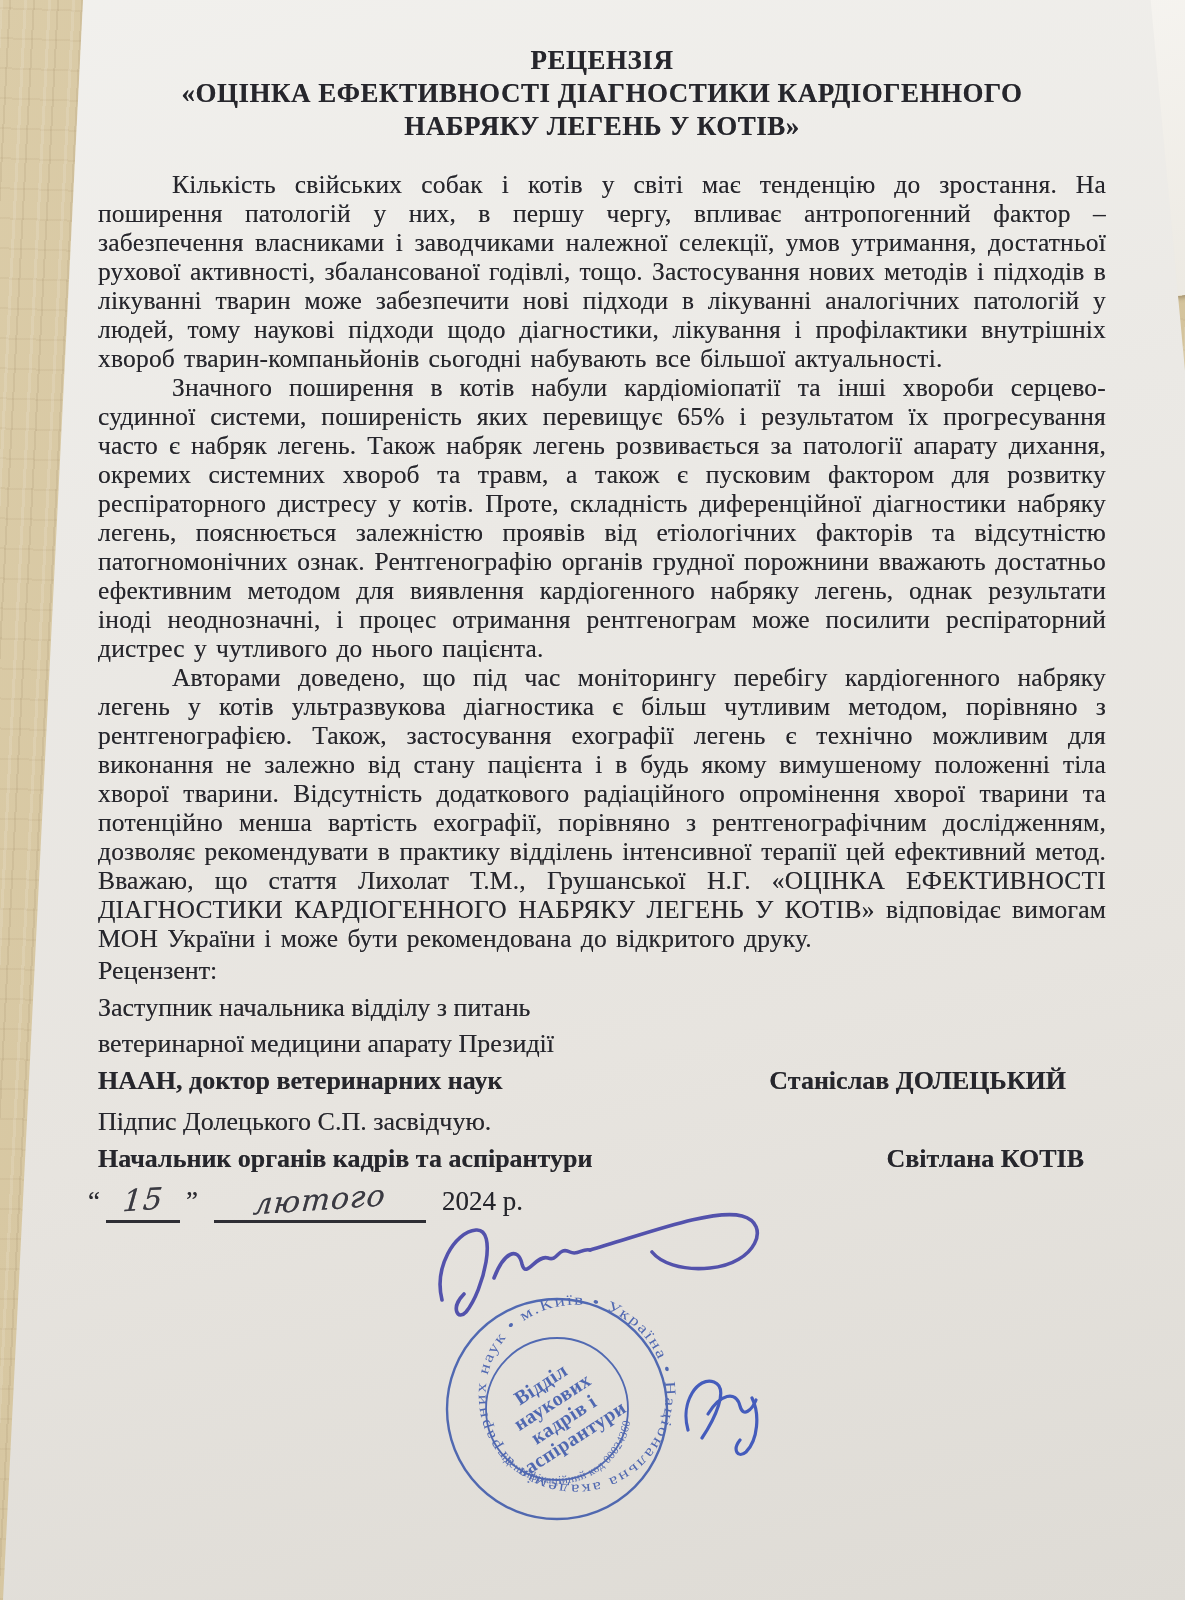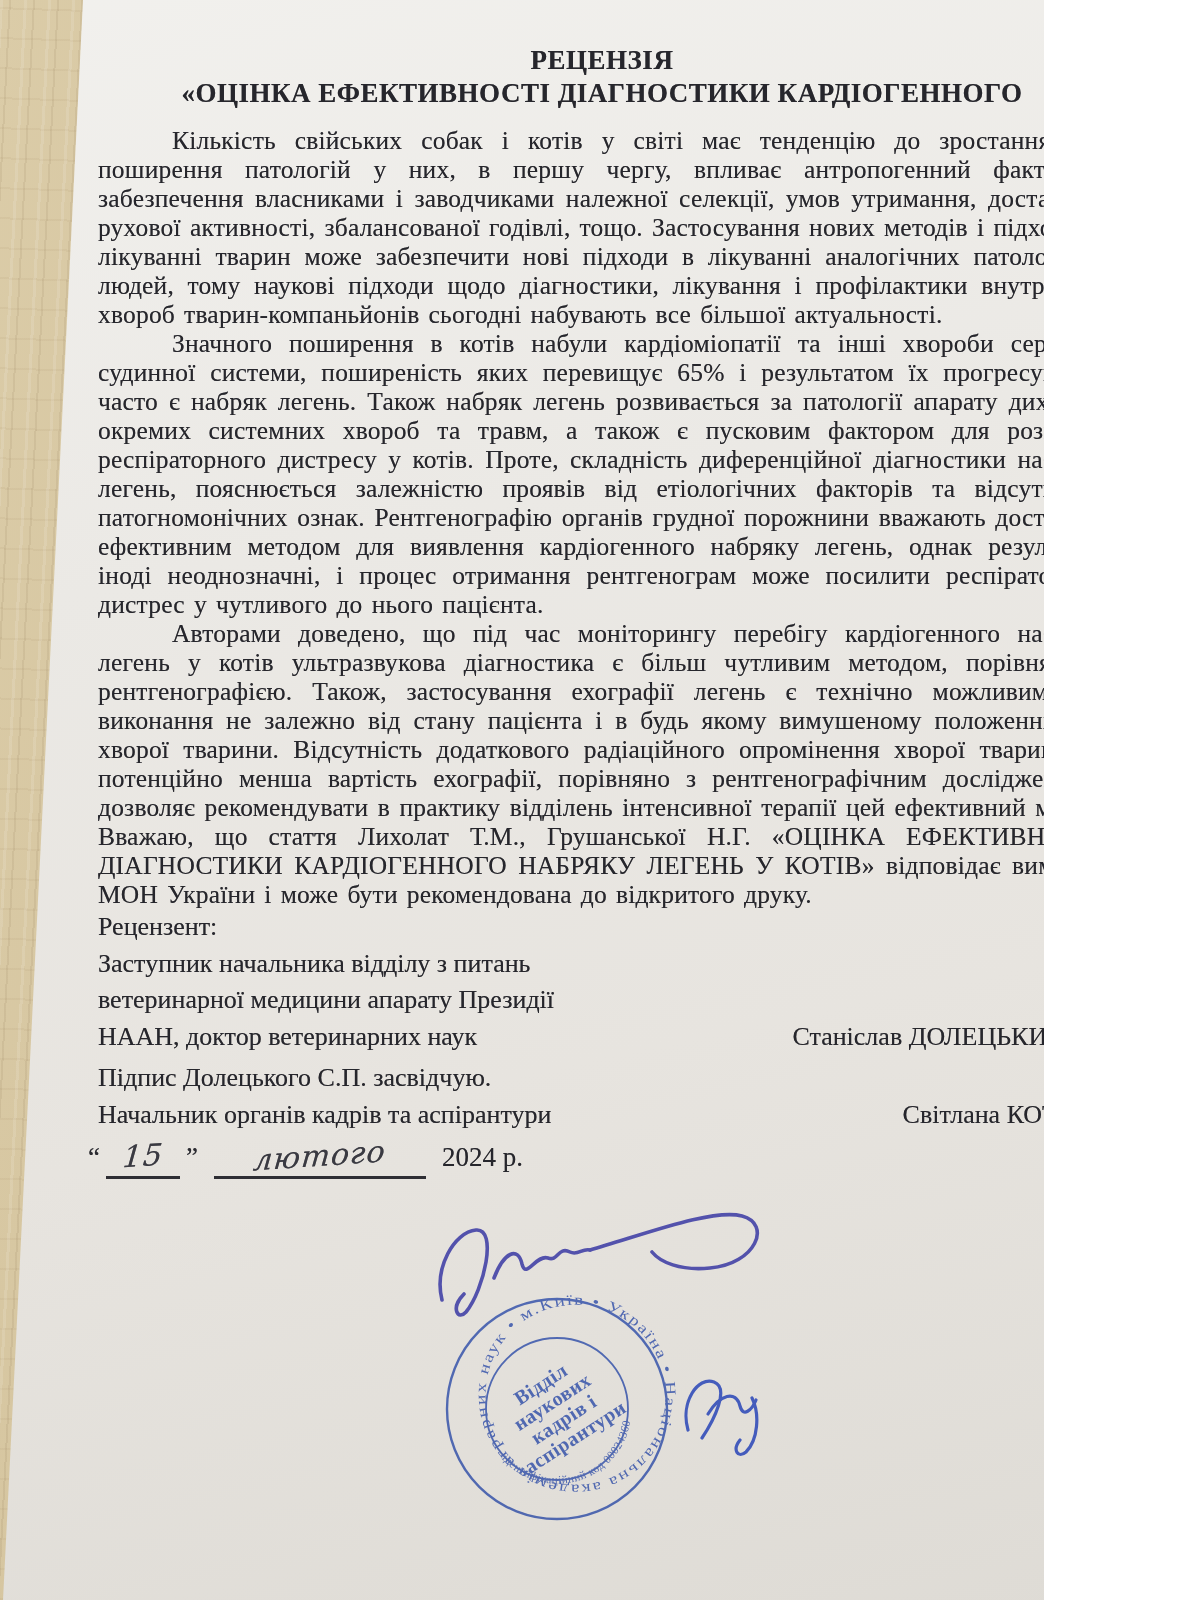--- a/index.html
+++ b/index.html
@@ -1,38 +1,38 @@
 <!DOCTYPE html>
 <html><head>
 <meta charset="utf-8">
 <style>
   html,body{margin:0;padding:0;}
   body{width:1200px;height:1600px;overflow:hidden;font-family:"Liberation Serif",serif;}
-  .stage{position:relative;width:1044px;height:1600px;overflow:hidden;
+  .stage{position:relative;width:1185px;height:1600px;overflow:hidden;
     background-color:#d3c29c;
     background-image:
       repeating-linear-gradient(93deg, rgba(255,255,255,.12) 0 3px, rgba(0,0,0,0) 3px 9px, rgba(120,95,60,.10) 9px 11px, rgba(0,0,0,0) 11px 24px),
       repeating-linear-gradient(2deg, rgba(140,110,70,.07) 0 2px, transparent 2px 30px),
       linear-gradient(100deg,#dbcca8,#cfbd95 55%,#d7c7a1);
   }
   .sheet2{position:absolute;left:1152px;top:-20px;width:130px;height:310px;
     background:linear-gradient(170deg,#f6f4f0,#ece9e2);
     transform:rotate(-7deg);box-shadow:-4px 2px 5px rgba(90,70,40,.45);z-index:1;}
   .paper{position:absolute;left:0;top:-60px;width:1205px;height:1660px;z-index:2;
     background:linear-gradient(168deg,#f2f1ee 0%,#ebe9e5 35%,#e7e4df 65%,#dedbd5 100%);
     clip-path:polygon(86px 0,1145px 0,1210px 700px,1210px 1660px,3px 1660px);
     filter:drop-shadow(-5px 3px 6px rgba(80,60,35,.45));}
   .content{position:absolute;left:98px;top:104px;width:1008px;color:#26262c;
     text-shadow:0 0 .5px rgba(45,45,50,.55);}
   .title{text-align:center;font-weight:700;font-size:27px;line-height:33px;letter-spacing:.5px;}
-  .body-text{margin-top:16px;font-size:25.5px;line-height:29px;text-align:justify;
+  .body-text{margin-top:27px;font-size:25.5px;line-height:29px;text-align:justify;
     word-spacing:2.5px;letter-spacing:.2px;}
   .body-text p{margin:0;text-indent:74px;}
   .sig-block{font-size:26px;line-height:36.5px;}
-  .row{display:flex;align-items:flex-end;}
+  .row{display:flex;align-items:flex-end;font-weight:bold;}
   .name1{margin-left:auto;padding-right:40px;white-space:nowrap;}
   .name2{margin-left:auto;padding-right:22px;white-space:nowrap;}
   .certify{margin-top:4px;font-size:26px;line-height:37px;}
   .date-line{margin-top:4px;margin-left:-16px;font-size:27px;display:flex;align-items:baseline;}
   .quote{color:#2b2b31;margin:0 6px;}
   .day-line{display:inline-block;width:74px;text-align:center;border-bottom:3px solid #2e2e34;}
   .month-line{display:inline-block;width:212px;text-align:center;border-bottom:3px solid #2e2e34;margin-left:10px;}
   .hand{font-family:"DejaVu Serif",serif;font-style:italic;color:#3a3a42;font-size:30px;
     display:inline-block;transform:skewX(-9deg) rotate(-4deg);letter-spacing:1px;}
   .year{margin-left:16px;white-space:nowrap;text-align:right;}
@@ -46,20 +46,21 @@
 <div class="stage">
 
   <div class="sheet2"></div>
 
   <div class="paper">
     <div class="content">
 
       <div class="title">
         <div>РЕЦЕНЗІЯ</div>
         <div>«ОЦІНКА ЕФЕКТИВНОСТІ ДІАГНОСТИКИ КАРДІОГЕННОГО</div>
+        <div>НАБРЯКУ ЛЕГЕНЬ У КОТІВ»</div>
       </div>
 
       <div class="body-text">
         <p>Кількість свійських собак і котів у світі має тенденцію до зростання. На поширення патологій у них, в першу чергу, впливає антропогенний фактор – забезпечення власниками і заводчиками належної селекції, умов утримання, достатньої рухової активності, збалансованої годівлі, тощо. Застосування нових методів і підходів в лікуванні тварин може забезпечити нові підходи в лікуванні аналогічних патологій у людей, тому наукові підходи щодо діагностики, лікування і профілактики внутрішніх хвороб тварин-компаньйонів сьогодні набувають все більшої актуальності.</p>
         <p>Значного поширення в котів набули кардіоміопатії та інші хвороби серцево-судинної системи, поширеність яких перевищує 65% і результатом їх прогресування часто є набряк легень. Також набряк легень розвивається за патології апарату дихання, окремих системних хвороб та травм, а також є пусковим фактором для розвитку респіраторного дистресу у котів. Проте, складність диференційної діагностики набряку легень, пояснюється залежністю проявів від етіологічних факторів та відсутністю патогномонічних ознак. Рентгенографію органів грудної порожнини вважають достатньо ефективним методом для виявлення кардіогенного набряку легень, однак результати іноді неоднозначні, і процес отримання рентгенограм може посилити респіраторний дистрес у чутливого до нього пацієнта.</p>
         <p>Авторами доведено, що під час моніторингу перебігу кардіогенного набряку легень у котів ультразвукова діагностика є більш чутливим методом, порівняно з рентгенографією. Також, застосування ехографії легень є технічно можливим для виконання не залежно від стану пацієнта і в будь якому вимушеному положенні тіла хворої тварини. Відсутність додаткового радіаційного опромінення хворої тварини та потенційно менша вартість ехографії, порівняно з рентгенографічним дослідженням, дозволяє рекомендувати в практику відділень інтенсивної терапії цей ефективний метод. Вважаю, що стаття Лихолат Т.М., Грушанської Н.Г. «ОЦІНКА ЕФЕКТИВНОСТІ ДІАГНОСТИКИ КАРДІОГЕННОГО НАБРЯКУ ЛЕГЕНЬ У КОТІВ» відповідає вимогам МОН України і може бути рекомендована до відкритого друку.</p>
       </div>
 
       <div class="sig-block">
         <div>Рецензент:</div>

